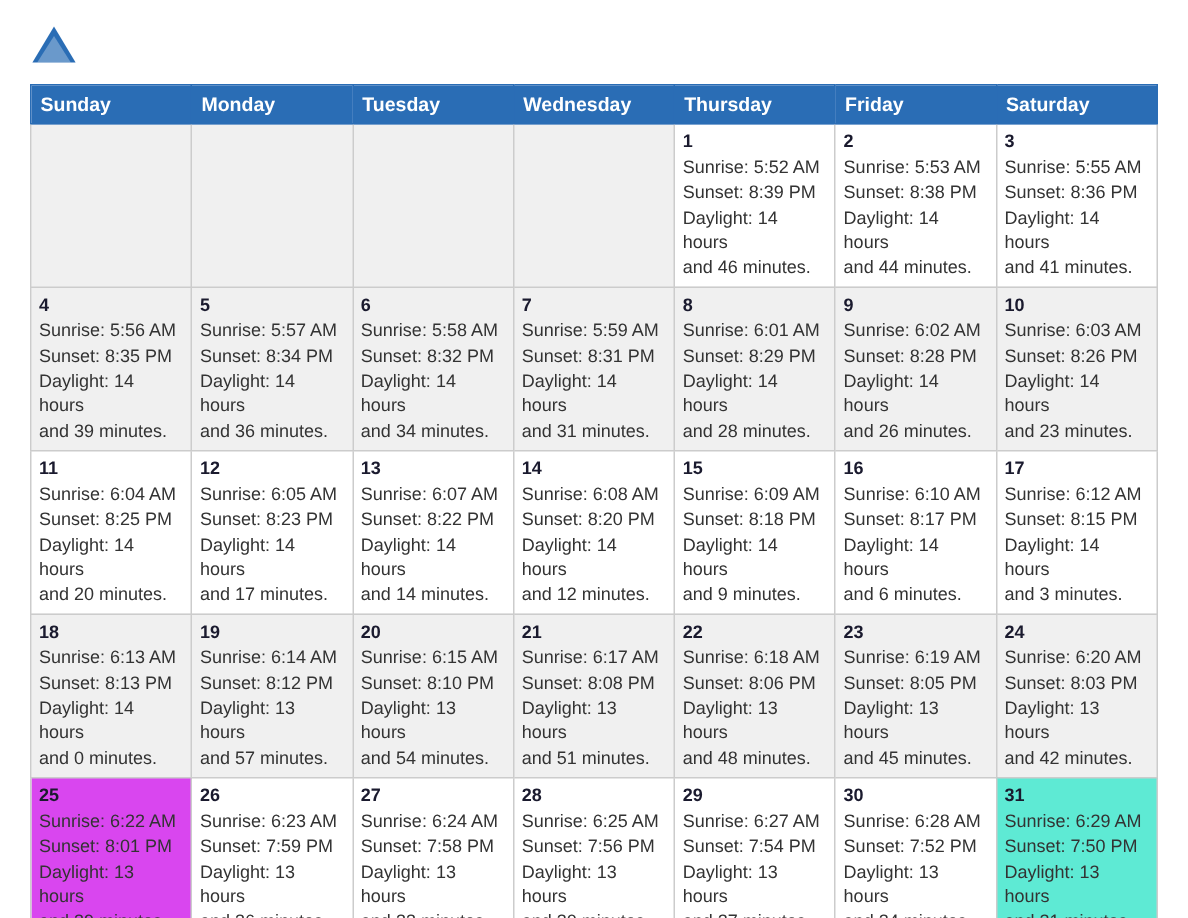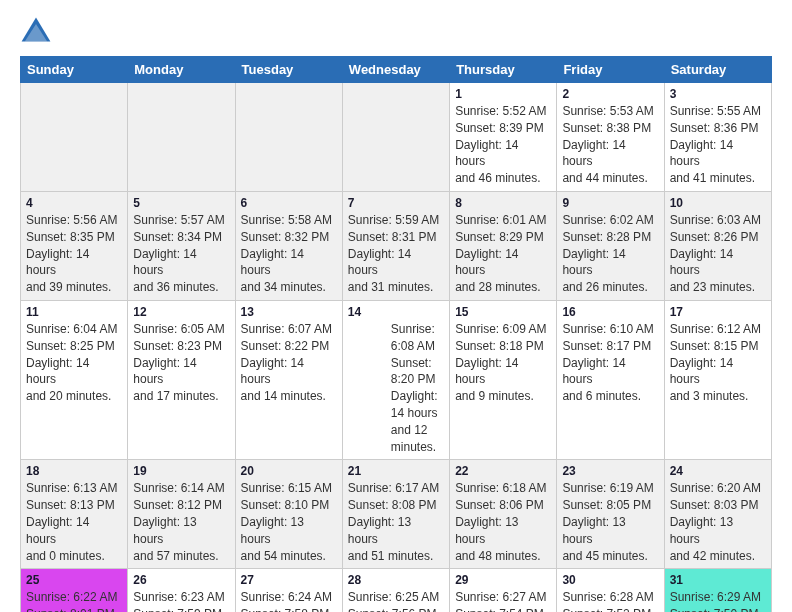--- a/index.html
+++ b/index.html
@@ -220,21 +220,21 @@
           </td>
           <td style="background: rgb(255, 255, 255);">
             <div class="day-num">13</div>
             <div class="day-info" style="white-space: pre-line;">Sunrise: 6:07 AM
 Sunset: 8:22 PM
 Daylight: 14 hours
 and 14 minutes.</div>
           </td>
           <td style="background: rgb(255, 255, 255);">
             <div class="day-num">14</div>
-            <div class="day-info" style="white-space: pre-line; margin-left: 43px;">Sunrise: 6:08 AM
+            <div class="day-info" style="white-space: pre-line;">Sunrise: 6:08 AM
 Sunset: 8:20 PM
 Daylight: 14 hours
 and 12 minutes.</div>
           </td>
           <td style="background: rgb(255, 255, 255); margin-top: 20px;">
             <div class="day-num">15</div>
             <div class="day-info" style="white-space: pre-line;">Sunrise: 6:09 AM
 Sunset: 8:18 PM
 Daylight: 14 hours
 and 9 minutes.</div>

